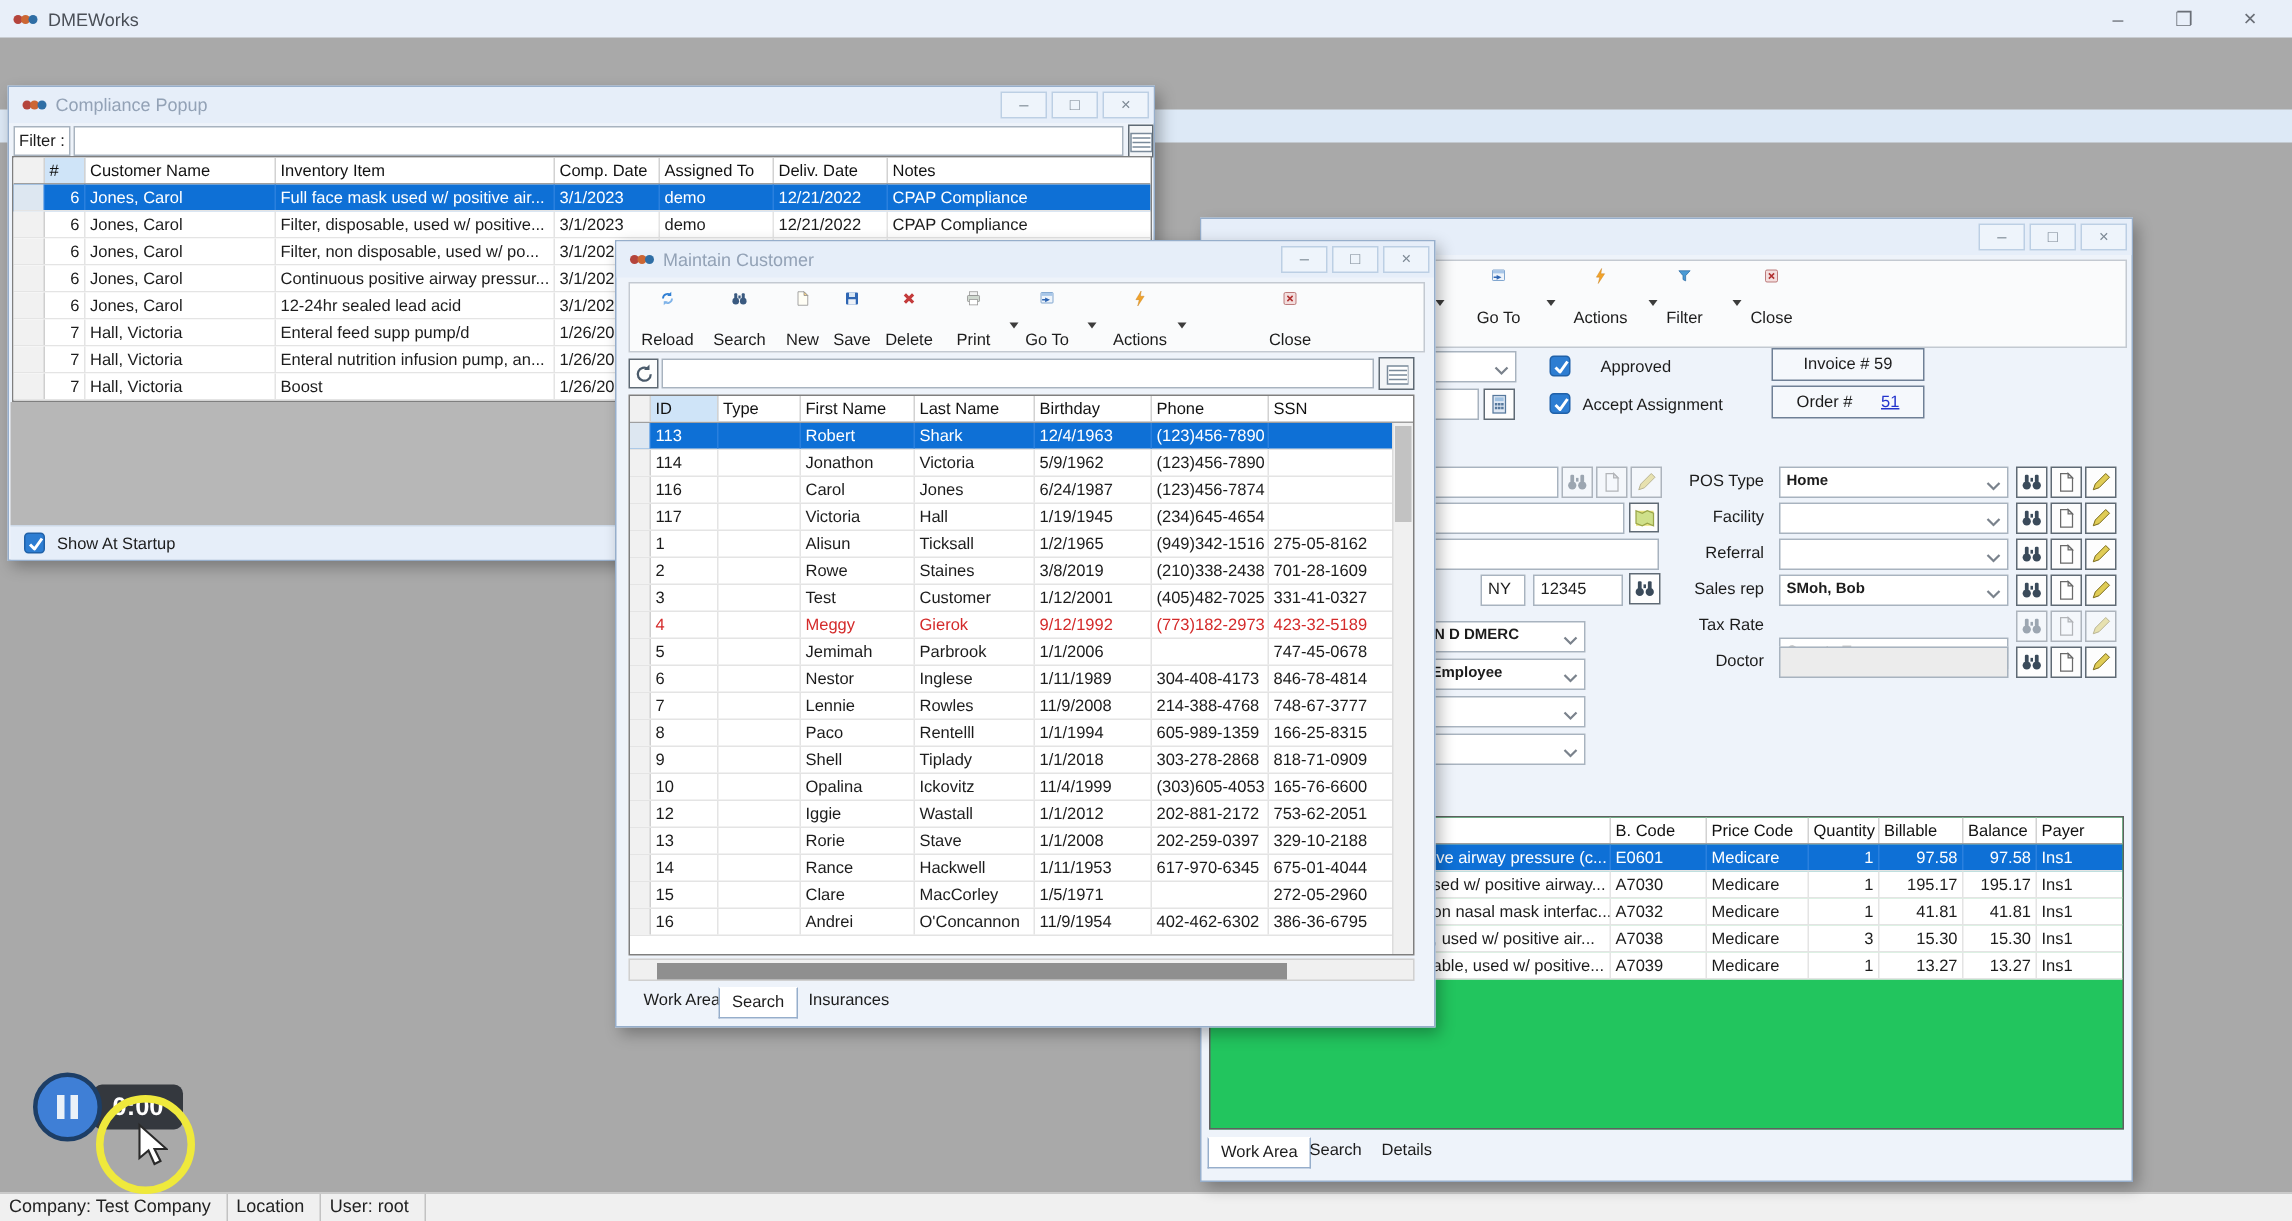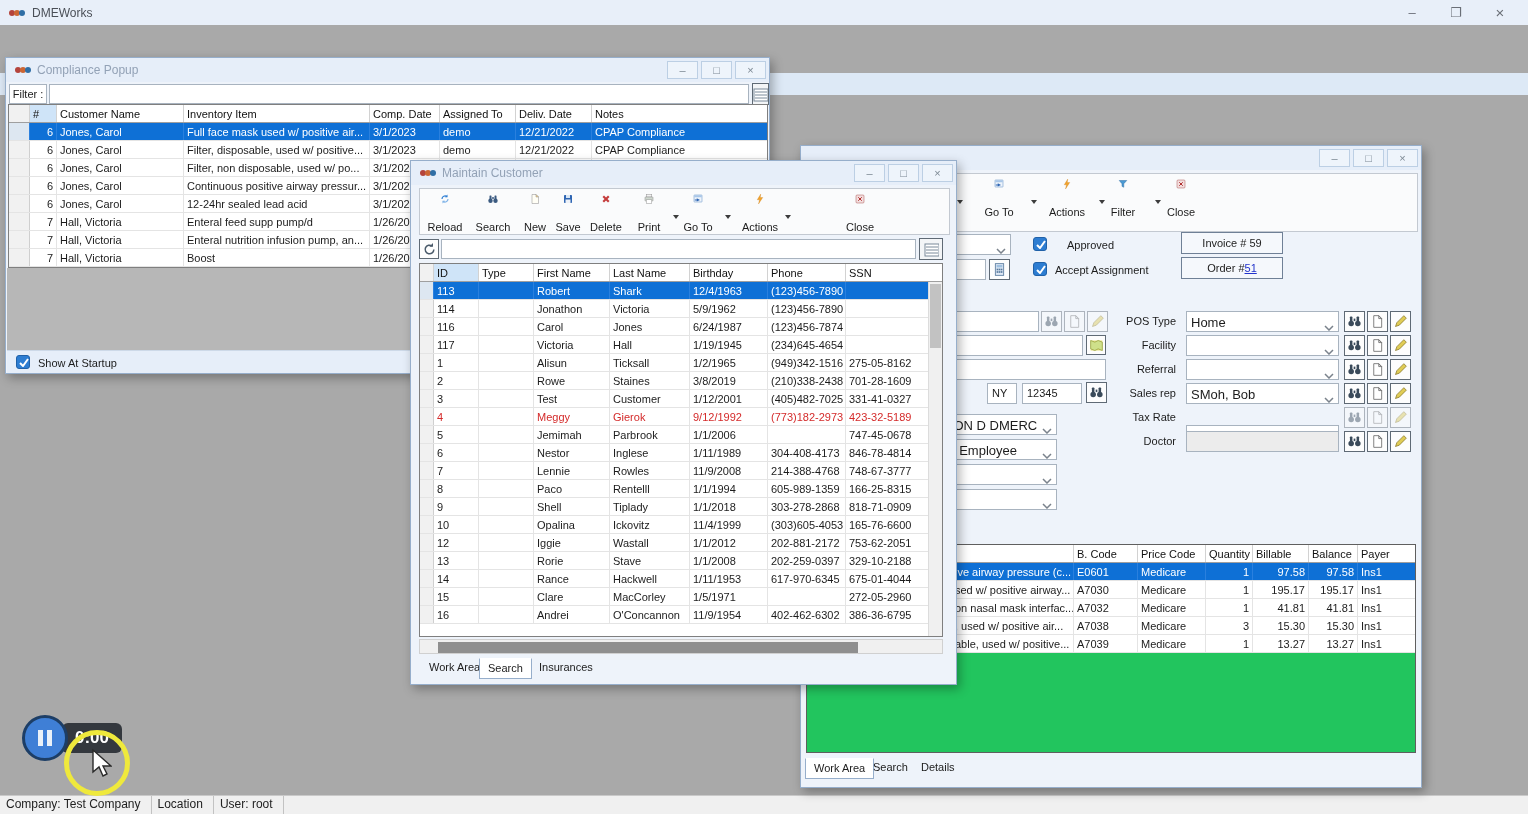--- a/index.html
+++ b/index.html
@@ -89,34 +89,34 @@
   .tbtn svg { width:22px; height:22px; }
   .tbtn .lbl { margin-top:16px; white-space:nowrap; }
   .darr { position:absolute; top:26px; width:0; height:0;
     border:3px solid transparent; border-top:4px solid #3c3c3c; }
 
   
   .field { position:absolute; background:#fff; border:1px solid #a8b3bf; height:21px;
     font-size:11px; padding:3px 4px; color:#1c1c1c; white-space:nowrap; overflow:hidden;}
   .field.dis { background:#ececec; color:#8d8d8d; }
   .combo { position:absolute; background:#fff; border:1px solid #a8b3bf; height:21px;
-    font-size:13px; padding:3px 4px; color:#1c1c1c; white-space:nowrap; overflow:hidden;}
+    font-size:10px; padding:3px 4px; color:#1c1c1c; white-space:nowrap; overflow:hidden;font-weight:bold;}
   .combo .chev { position:absolute; right:4px; top:8px; }
   .combo.dis { color:#9a9a9a; }
   .sbtn { position:absolute; width:21px; height:21px; background:#fdfdfd;
     border:1px solid #5f6a75; display:flex; align-items:center; justify-content:center; }
   .sbtn svg { width:15px; height:15px; }
   .sbtn.dis { opacity:.45; }
   .cb { position:absolute; width:14px; height:14px; background:#2d7dd2;
     border:1px solid #2061a8; border-radius:3px; display:flex; align-items:center; justify-content:center;}
   .cblabel { position:absolute; font-size:11px; color:#1c1c1c; white-space:nowrap; }
   .obtn { position:absolute; border:1px solid #6f8096; background:#f5f8fc; font-size:11px;
     display:flex; align-items:center; justify-content:center; color:#1c1c1c; }
   .flabel { position:absolute; font-size:11px; color:#1c1c1c; text-align:right; width:80px; white-space:nowrap;}
-  a.lnk { color:#2233cc; text-decoration:underline; }
+  a.lnk { color:#2233cc; text-decoration:underline;padding-left:19px; }
 
   .tab { position:absolute; height:21px; padding:3px 8px 0 8px; font-size:11px; color:#1c1c1c; }
   .tab.active { background:#fff; border:1px solid #96aecb; border-top:1px solid #fff; }
 
   input.uinput { position:absolute; height:20px; border:1px solid #a8b3bf; font-size:11px;
     padding:0 4px; font-family:"Liberation Sans", sans-serif; }
   .gridbtn { position:absolute; border:1px solid #5f6a75; background:#f3f5f7;
     display:flex; align-items:center; justify-content:center; }
 
   .scrollh { position:absolute; background:#f0f0f0; border-top:1px solid #d9d9d9; }

